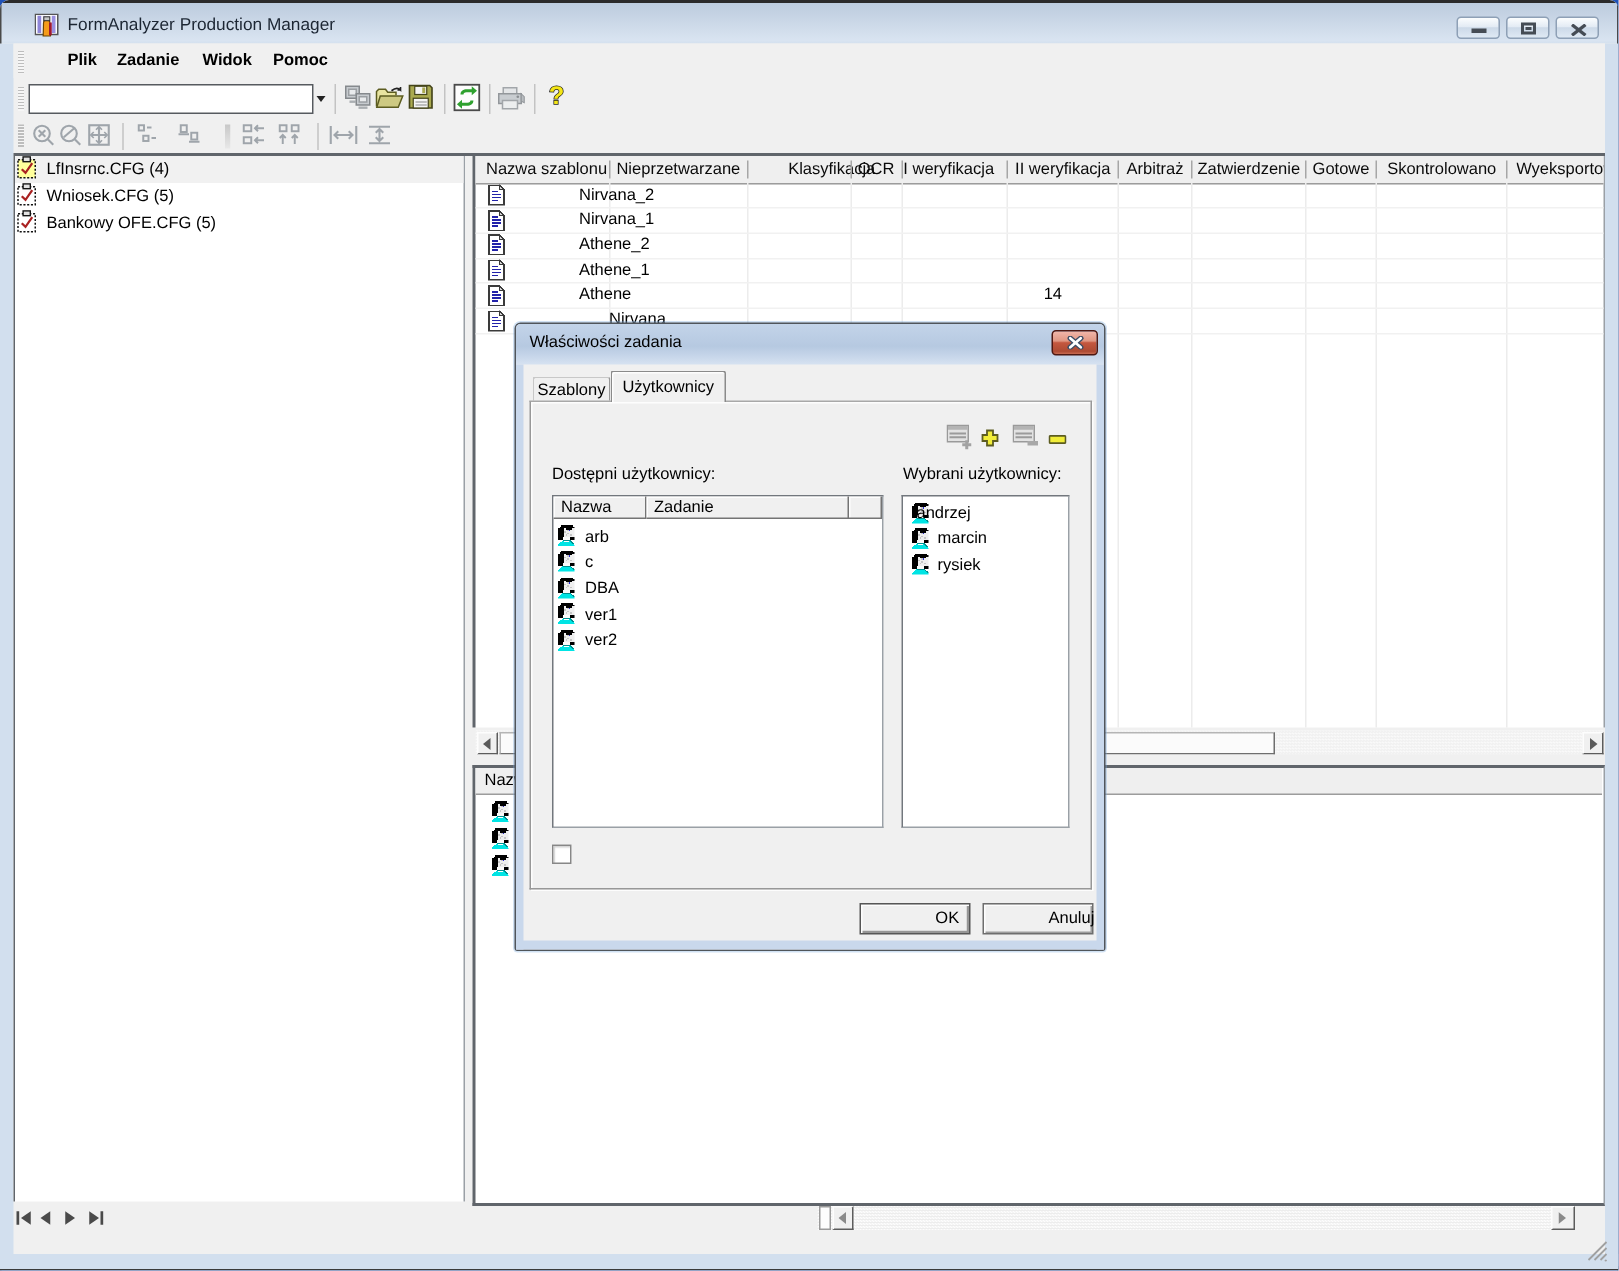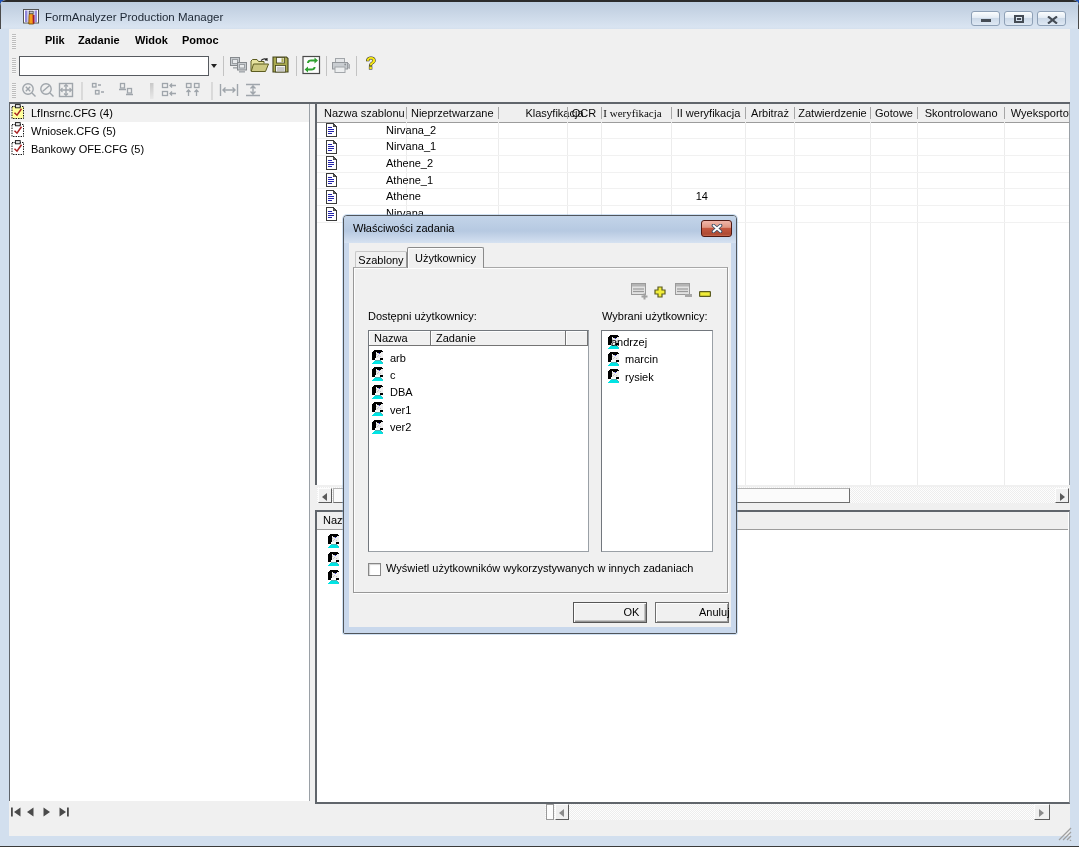--- a/index.html
+++ b/index.html
@@ -191,21 +191,21 @@
   <div class="a txt" style="left:31px;top:125px;">Wniosek.CFG (5)</div>
   <div class="a txt" style="left:31px;top:143px;">Bankowy OFE.CFG (5)</div>
 
   <div class="a" style="left:315px;top:104px;width:755px;height:381px;background:#fff;border-left:2px solid #60656b;border-right:1px solid #9aa0a6;box-sizing:border-box;"></div>
   <div class="a" style="left:317px;top:104px;width:752px;height:18px;background:#efefef;border-bottom:1.5px solid #9c9c9c;box-sizing:content-box;"></div>
   <div id="thead">
 <div class="hdrcell" style="left:324px;width:82.5px;text-align:left;">Nazwa szablonu</div>
 <div class="hdrcell" style="left:406.5px;width:91.5px;">Nieprzetwarzane</div>
 <div class="hdrcell" style="left:520px;width:69px;">Klasyfikacja</div>
 <div class="hdrcell" style="left:567px;width:34px;">OCR</div>
-<div class="hdrcell" style="left:601px;width:63px;font-family:Liberation Serif, serif;">I weryfikacja</div>
+<div class="hdrcell" style="left:601px;width:63px;">I weryfikacja</div>
 <div class="hdrcell" style="left:671.5px;width:74.0px;">II weryfikacja</div>
 <div class="hdrcell" style="left:745.5px;width:49.0px;">Arbitraż</div>
 <div class="hdrcell" style="left:794.5px;width:76.0px;">Zatwierdzenie</div>
 <div class="hdrcell" style="left:870.5px;width:47.0px;">Gotowe</div>
 <div class="hdrcell" style="left:917.5px;width:87.29999999999995px;">Skontrolowano</div>
 <div class="hdrcell" style="left:1010.8px;width:58.200000000000045px;text-align:left;">Wyeksportowane</div>
 <div class="hsep" style="left:406.0px;"></div>
 <div class="hsep" style="left:497.5px;"></div>
 <div class="hsep" style="left:566.5px;"></div>
 <div class="hsep" style="left:600.5px;"></div>
@@ -281,21 +281,21 @@
         </svg></div>
 <div class="row-txt" style="left:344px;top:190.3px;">Athene</div>
 <div class="a" style="left:325px;top:206.5px;"><svg width="12" height="14" viewBox="0 0 12 14" shape-rendering="crispEdges">
           <path d="M1 0.5 H8 L11 3.5 V13.5 H1 Z" fill="#fff" stroke="#3a3a3a"></path>
           <path d="M8 0.5 L8 3.5 L11 3.5 Z" fill="#d8d8d8" stroke="#3a3a3a" stroke-width="0.8"></path>
           <rect x="3" y="4" width="4" height="1" fill="#2222aa"></rect>
           <rect x="3" y="6" width="6" height="1" fill="#2222aa"></rect>
           <rect x="3" y="8" width="6" height="1" fill="#2222aa"></rect>
           <rect x="3" y="10" width="4" height="1" fill="#2222aa"></rect>
         </svg></div>
-<div class="row-txt" style="left:344px;top:207.0px;">Nirvana</div>
+<div class="row-txt" style="left:364px;top:207.0px;">Nirvana</div>
 <div class="row-txt" style="left:640px;width:26px;text-align:right;top:190.3px;">14</div>
 </div>
 
   <div class="a hatch" style="left:317px;top:487px;width:752px;height:16px;"></div>
   <div class="sb-btn" style="left:318px;top:488px;width:14px;height:15px;">
       <div class="a" style="left:3px;top:3px;"><svg width="6" height="9" viewBox="0 0 6 9">
           <path d="M5 0 L0 4 L5 8 Z" fill="#5a5a5a"></path>
         </svg></div>
     </div>
   <div class="a" style="left:333px;top:488px;width:517px;height:15px;background:#fbfbfb;border:1px solid #b5b5b5;border-bottom:1.5px solid #6e6e6e;border-right:1.5px solid #6e6e6e;box-sizing:border-box;"></div>
@@ -618,18 +618,17 @@
             <rect x="3" y="8" width="5" height="2" fill="#fafafa"></rect>
             <rect x="8" y="8" width="3" height="2" fill="#000"></rect>
             <path d="M0 13 L3 10.5 H8 L11 13 V14 H0 Z" fill="#00e4e4"></path>
             <rect x="4" y="10" width="3" height="1" fill="#ffffff"></rect>
             <path d="M3 10.5 H8 L11 13" stroke="#009090" fill="none" stroke-width="0.7"></path>
           </svg></div>
         <div class="a txt" style="left:23px;top:39.8px;">rysiek</div>
   </div>
 
   <div class="a" style="left:24px;top:347px;width:13px;height:13px;background:#fff;border:1px solid #878787;box-sizing:border-box;box-shadow:inset 1px 1px 1px rgba(0,0,0,.18);"></div>
-  <div class="a txt" style="left:42px;top:346px;">Wyświetl użytkowników wykorzystywanych w innych zadaniach</div>
 
   <div class="btn" style="left:229px;top:386px;border:1.5px solid #565656;box-shadow:inset 1px 1px 0 #fdfdfd, inset -1.5px -1.5px 0 #969696;">OK</div>
   <div class="btn" style="left:311px;top:386px;border:1px solid #6e6e6e;box-shadow:inset 1px 1px 0 #fdfdfd, inset -1px -1px 0 #9d9d9d;">Anuluj</div>
 </div>
 </div>
 
 </body></html>

